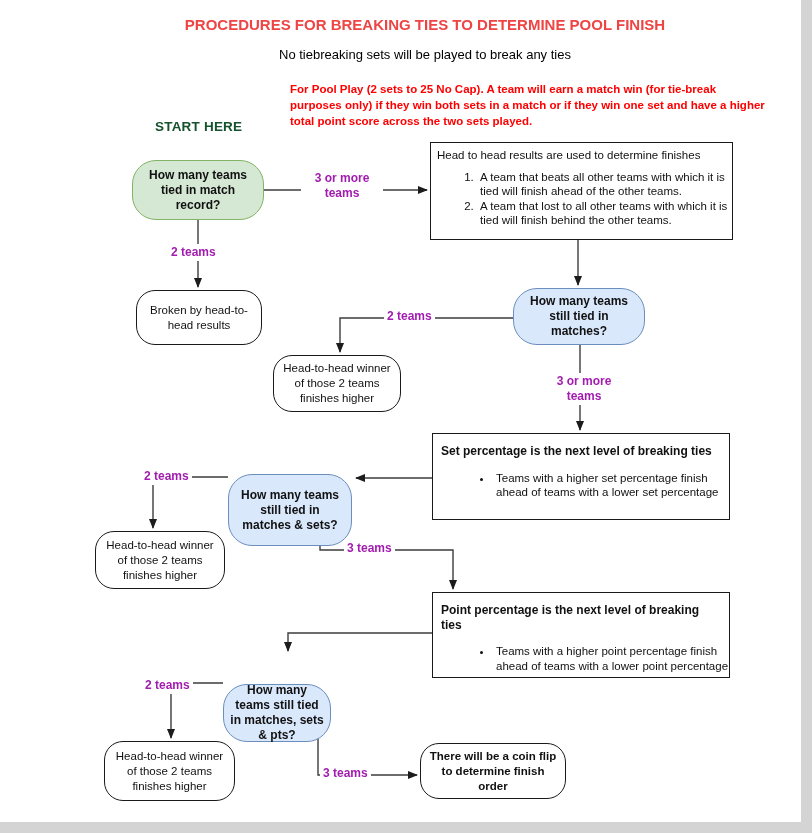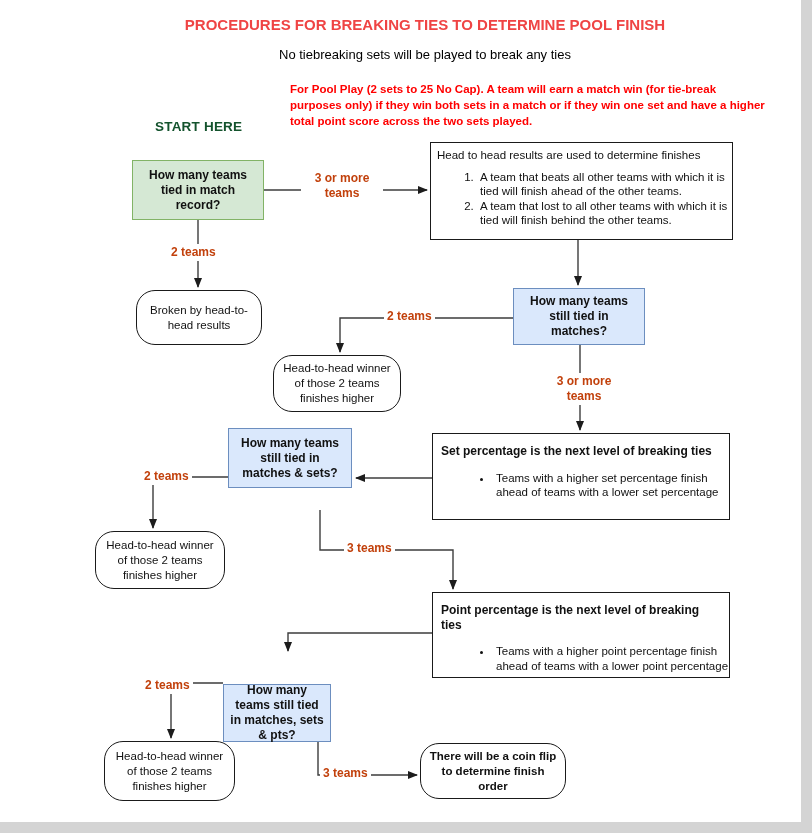--- a/index.html
+++ b/index.html
@@ -13,49 +13,49 @@
   .subtitle{margin:14px 0 0;font-size:13px;color:#000000;}
   .note{
     position:absolute;left:290px;top:81px;width:478px;
     font-size:11.5px;font-weight:bold;color:#ff0000;line-height:16px;text-align:left;
   }
   .start-here{position:absolute;left:155px;top:119px;font-size:13.5px;font-weight:bold;color:#14532d;letter-spacing:.2px;}
 
   
   .node{position:absolute;box-sizing:border-box;display:flex;align-items:center;justify-content:center;
         text-align:center;background:#fff;border:1px solid #000;}
-  .decision{font-weight:bold;font-size:12px;line-height:15px;padding:4px 6px;}
+  .decision{font-weight:bold;font-size:12px;line-height:15px;padding:4px 6px;border-radius:24px;}
   .green{background:#d5e8d4;border:1px solid #82b366;}
   .blue{background:#dae8fc;border:1px solid #6c8ebf;}
   .rounded{border-radius:19px;font-size:11.5px;line-height:15px;padding:5px 7px;border:1px solid #1a1a1a;}
   .infobox{position:absolute;box-sizing:border-box;background:#fff;border:1px solid #1a1a1a;
            font-size:11.5px;line-height:14.5px;text-align:left;}
   .infobox .heading{padding:5px 6px 0 6px;}
   .infobox .heading.bold{font-weight:bold;font-size:12px;padding:10px 8px 0 8px;}
   .infobox ol{margin:7px 0 0 0;padding-left:46px;}
   .infobox ul{margin:12px 0 0 0;padding-left:60px;}
   .infobox li{padding-left:3px;}
 
   
   .n-q1{left:132px;top:160px;width:132px;height:60px;}
   .n-h2hinfo{left:430px;top:142px;width:303px;height:98px;}
   .n-broken{left:136px;top:290px;width:126px;height:55px;}
   .n-q2{left:513px;top:288px;width:132px;height:57px;}
   .n-win1{left:273px;top:355px;width:128px;height:57px;}
   .n-setpct{left:432px;top:433px;width:298px;height:87px;}
-  .n-q3{left:228px;top:428px;width:124px;height:60px;}
+  .n-q3{left:228px;top:474px;width:124px;height:72px;}
   .n-win2{left:95px;top:531px;width:130px;height:58px;}
   .n-pointpct{left:432px;top:592px;width:298px;height:86px;}
   .n-q4{left:223px;top:684px;width:108px;height:58px;}
   .n-win3{left:104px;top:741px;width:131px;height:60px;}
   .n-coin{left:420px;top:743px;width:146px;height:56px;font-weight:bold;}
 
   
   .elabel{position:absolute;background:#fff;font-weight:bold;font-size:12px;line-height:15px;
-          padding:1px 3px;text-align:center;color:#c2410c;z-index:3;}
+          padding:1px 3px;text-align:center;color:#a21caf;z-index:3;}
   .l-3more-a{left:301px;top:170px;width:76px;}
   .l-2t-a{left:168px;top:244px;}
   .l-2t-b{left:384px;top:308px;}
   .l-3more-b{left:543px;top:373px;width:76px;}
   .l-2t-c{left:141px;top:468px;}
   .l-3t-a{left:344px;top:540px;}
   .l-2t-d{left:142px;top:677px;}
   .l-3t-b{left:320px;top:765px;}
 
   .wires{position:absolute;left:0;top:0;z-index:1;}

